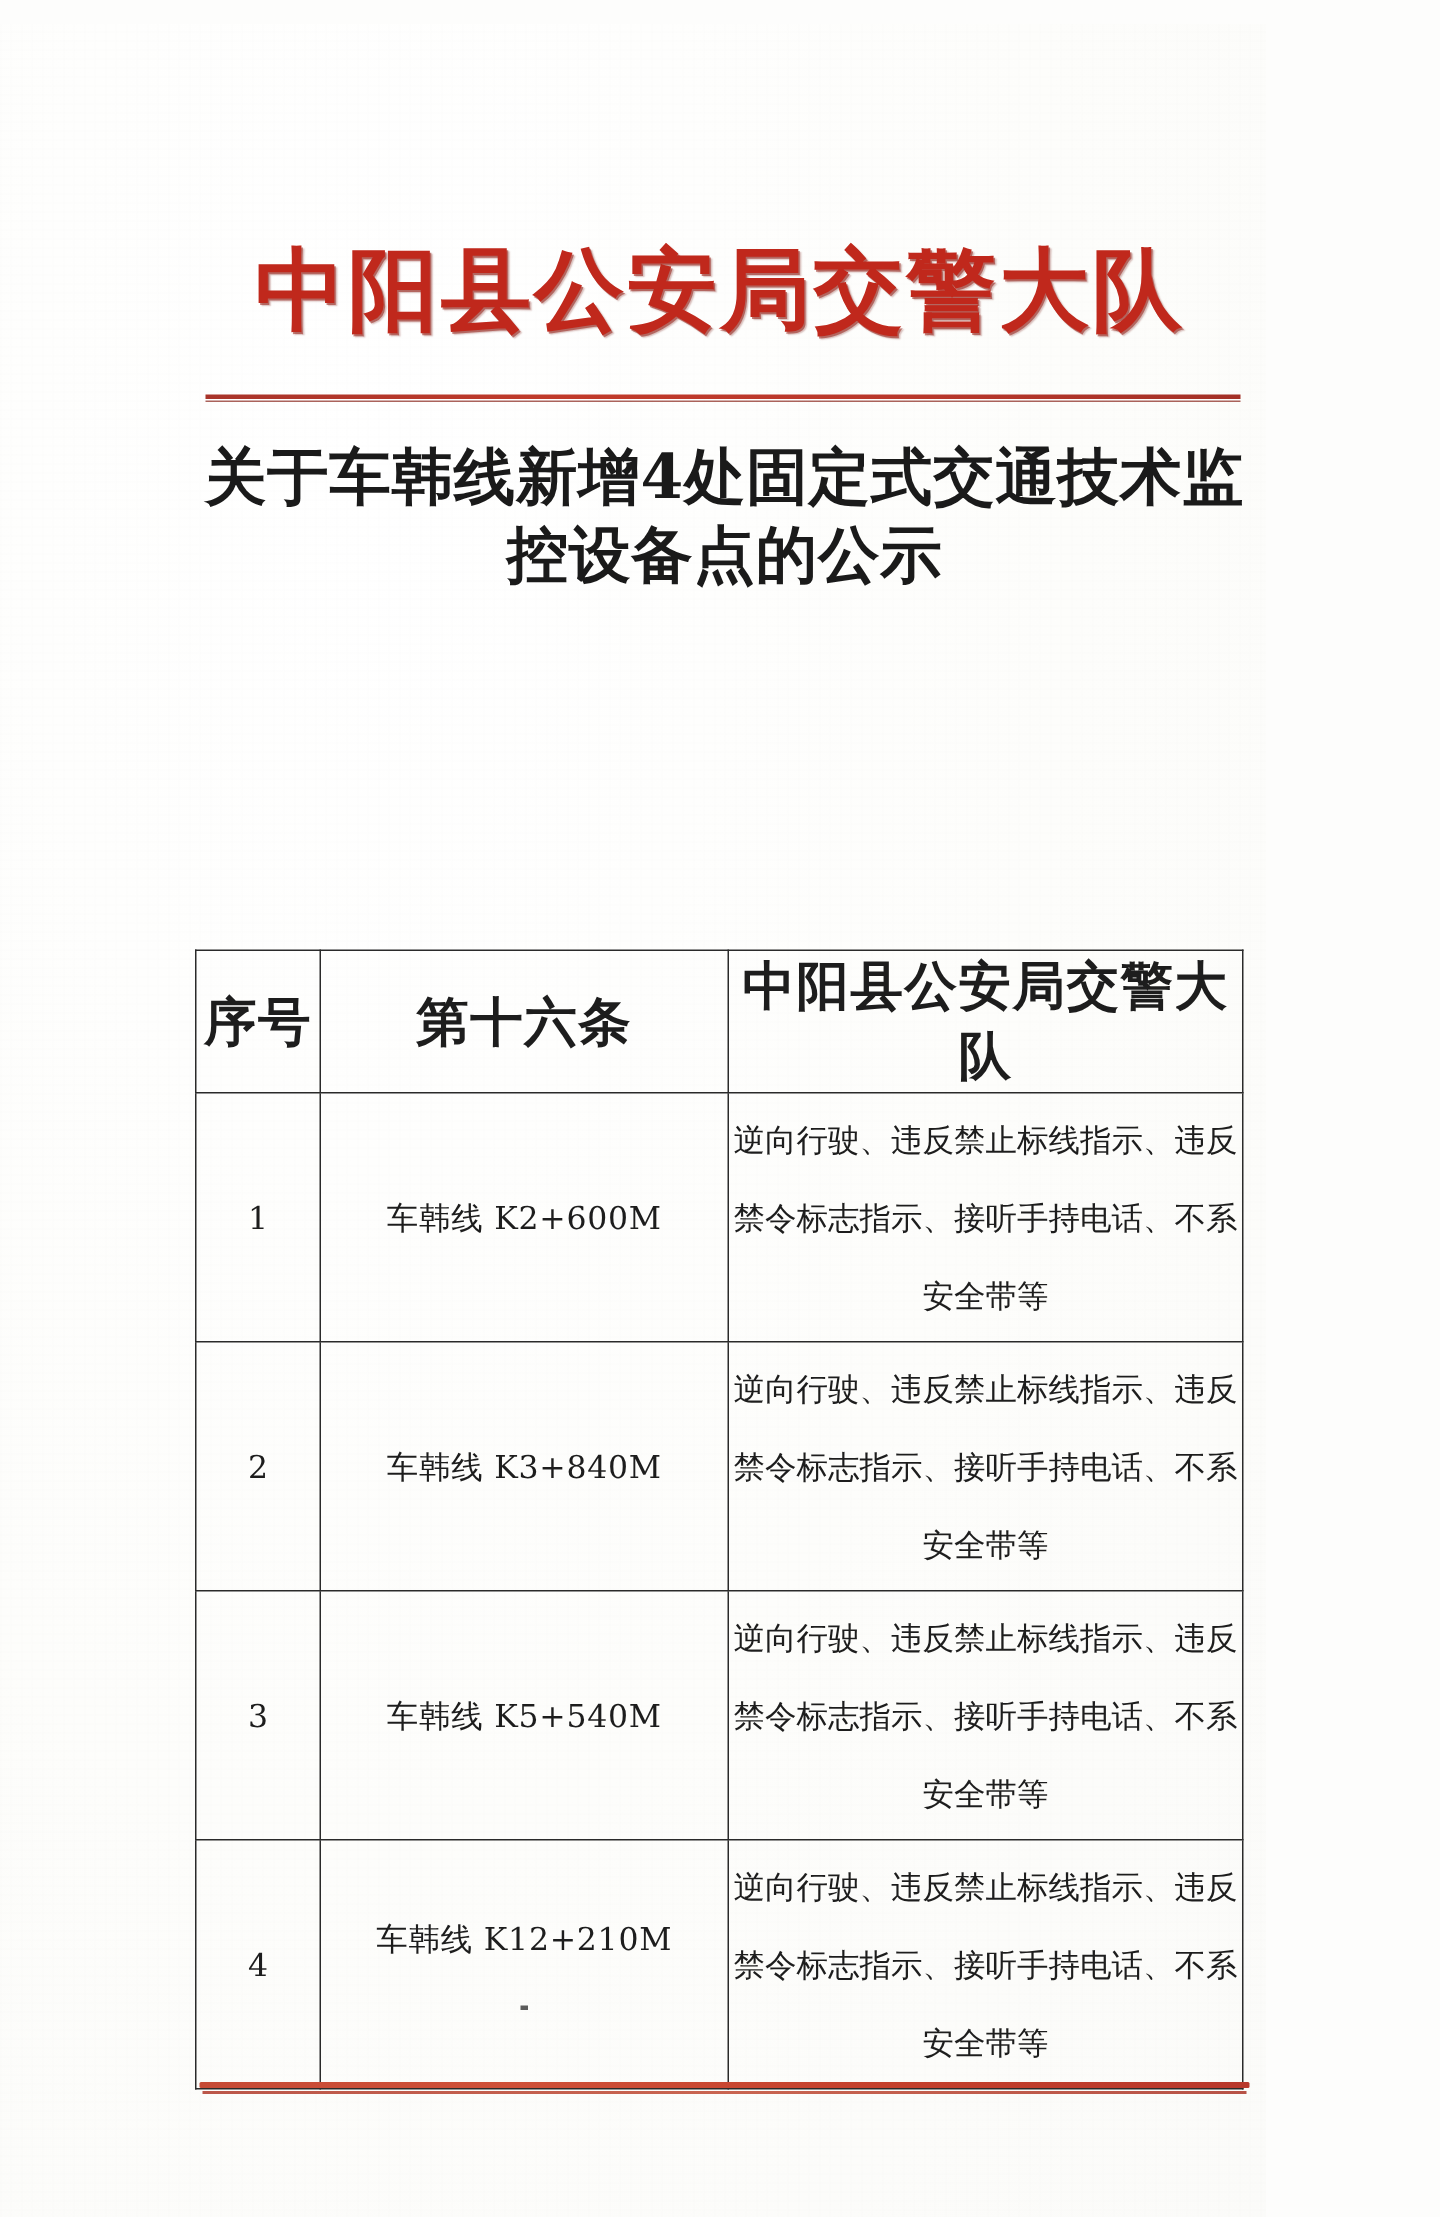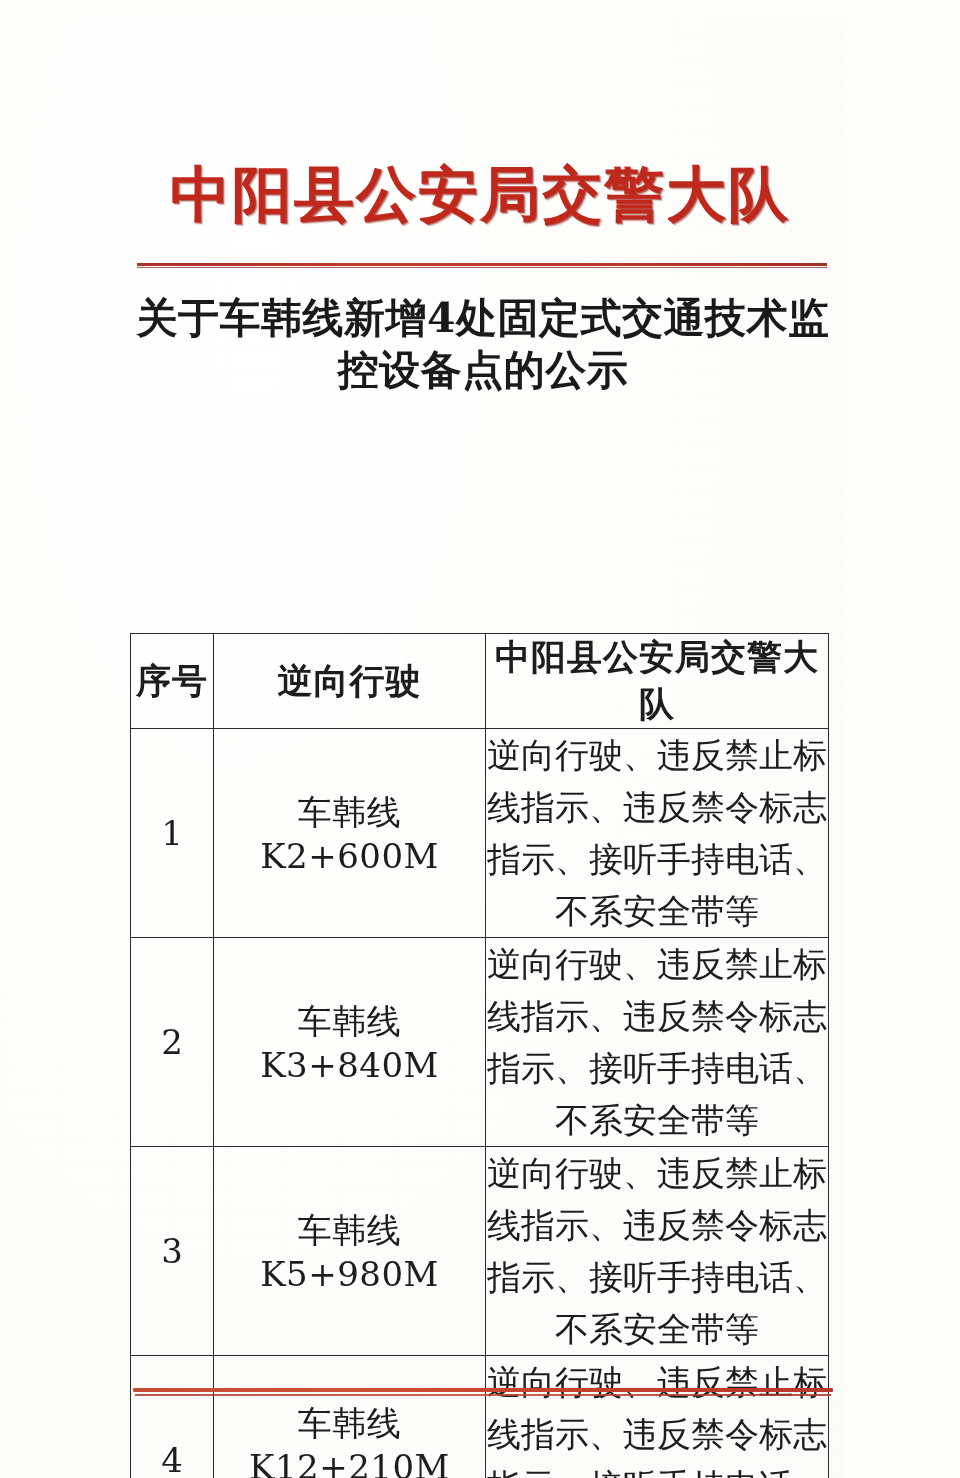--- a/index.html
+++ b/index.html
@@ -156,21 +156,21 @@
     padding: 0;
   }
   .notice-table thead th {
     height: 56px;
     font-weight: 700;
     font-size: 35px;
     letter-spacing: 1px;
   }
   .notice-table tbody td {
     height: 165px;
-    font-size: 34px;
+    font-size: 21px;
     text-align: center;
   }
   .cell-index { font-size: 26px; }
   .cell-loc {
     font-size: 25px;
     letter-spacing: 0.5px;
   }
   .cell-viol {
     font-size: 25px;
     line-height: 52px;
@@ -207,38 +207,38 @@
 
   <table class="notice-table">
     <colgroup>
       <col class="c-index">
       <col class="c-loc">
       <col class="c-viol">
     </colgroup>
     <thead>
       <tr>
         <th>序号</th>
-        <th>逆向行驶</th>
+        <th>第十六条</th>
         <th>中阳县公安局交警大队</th>
       </tr>
     </thead>
     <tbody>
       <tr>
         <td class="cell-index">1</td>
         <td class="cell-loc">车韩线 K2+600M</td>
         <td class="cell-viol">逆向行驶、违反禁止标线指示、违反禁令标志指示、接听手持电话、不系安全带等</td>
       </tr>
       <tr>
         <td class="cell-index">2</td>
         <td class="cell-loc">车韩线 K3+840M</td>
         <td class="cell-viol">逆向行驶、违反禁止标线指示、违反禁令标志指示、接听手持电话、不系安全带等</td>
       </tr>
       <tr>
         <td class="cell-index">3</td>
-        <td class="cell-loc">车韩线 K5+980M</td>
+        <td class="cell-loc">车韩线 K5+540M</td>
         <td class="cell-viol">逆向行驶、违反禁止标线指示、违反禁令标志指示、接听手持电话、不系安全带等</td>
       </tr>
       <tr>
         <td class="cell-index">4</td>
         <td class="cell-loc">
           <span>车韩线 K12+210M</span>
           <span class="stray-dot"></span>
         </td>
         <td class="cell-viol">逆向行驶、违反禁止标线指示、违反禁令标志指示、接听手持电话、不系安全带等</td>
       </tr>

